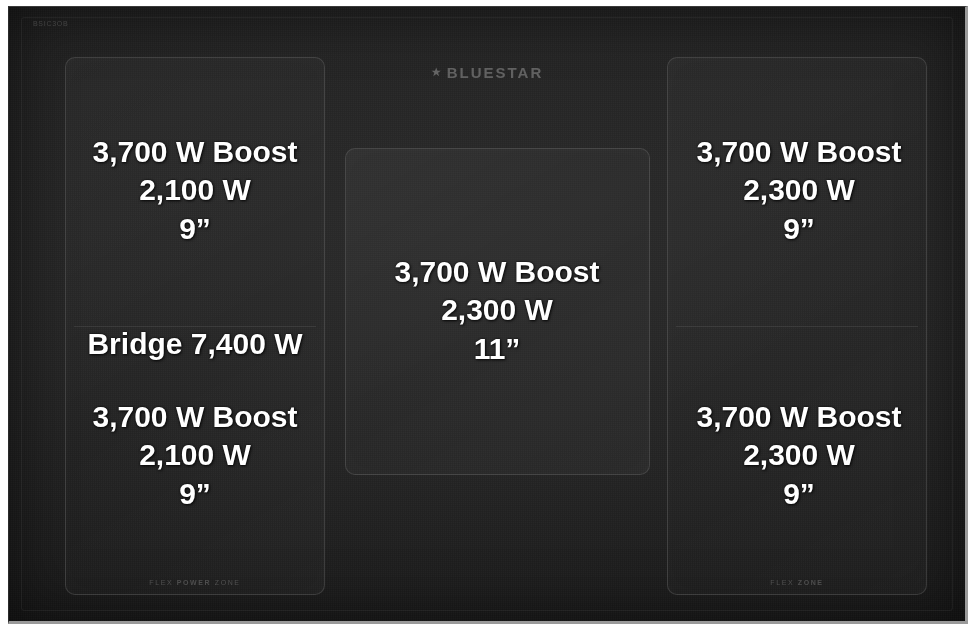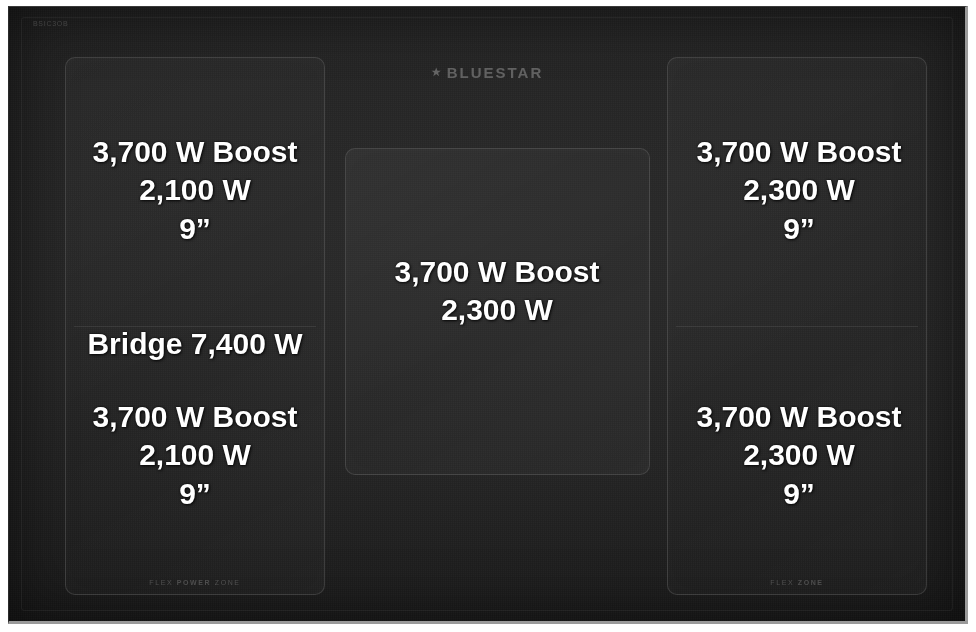--- a/index.html
+++ b/index.html
@@ -231,20 +231,21 @@
 
     <div class="spec-group specs-left-bottom">
       <span class="spec-line">3,700 W Boost</span>
       <span class="spec-line">2,100 W</span>
       <span class="spec-line">9”</span>
     </div>
 
     <div class="spec-group specs-center">
       <span class="spec-line">3,700 W Boost</span>
       <span class="spec-line">2,300 W</span>
+      <span class="spec-line">11”</span>
     </div>
 
     <div class="spec-group specs-right-top">
       <span class="spec-line">3,700 W Boost</span>
       <span class="spec-line">2,300 W</span>
       <span class="spec-line">9”</span>
     </div>
 
 
     <div class="spec-group specs-right-bottom">

